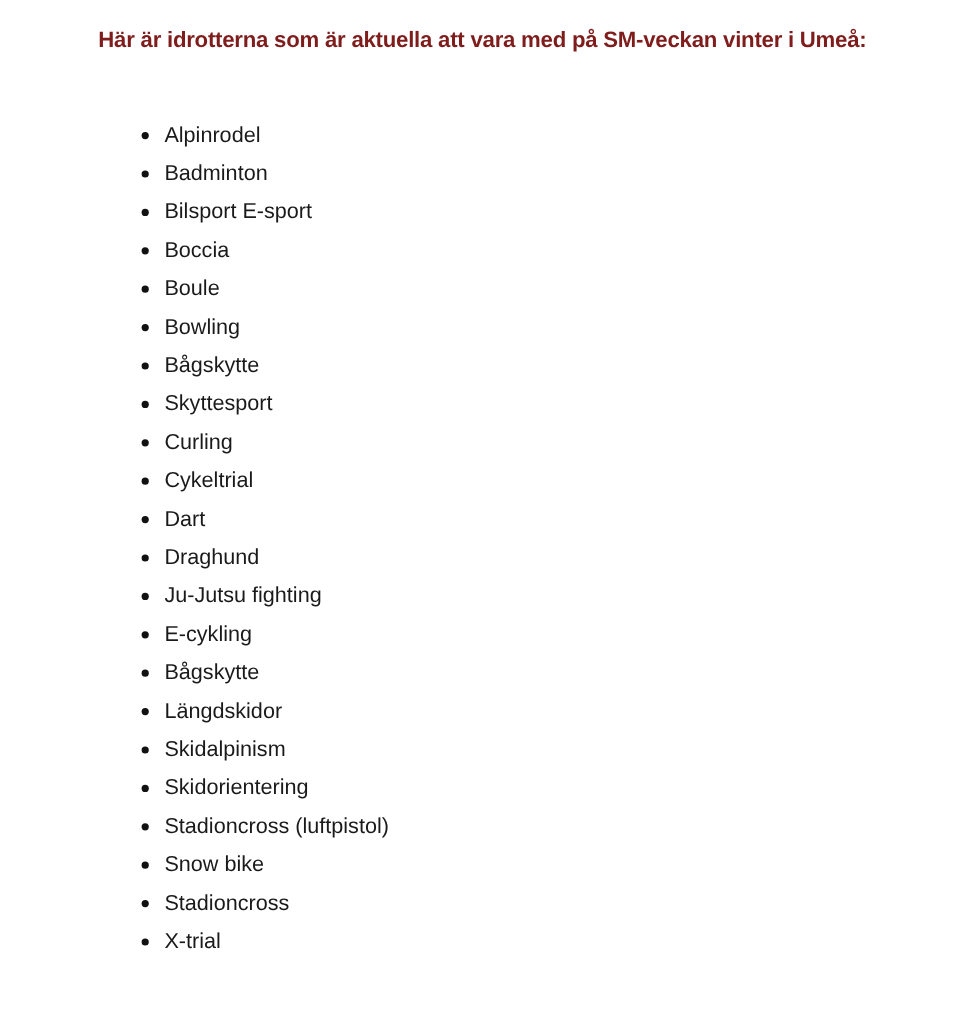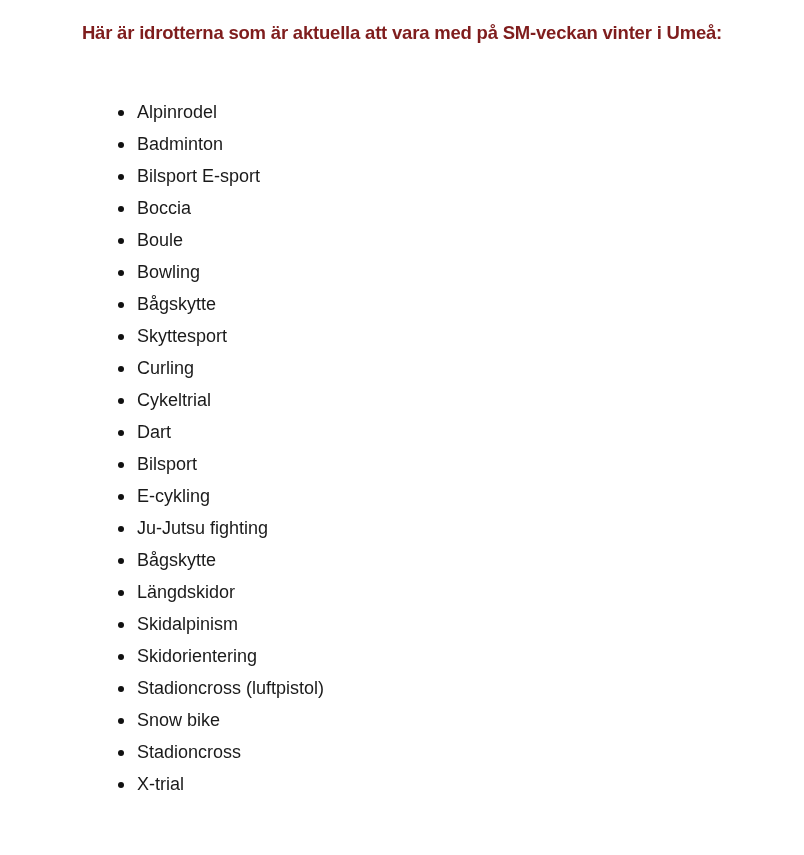--- a/index.html
+++ b/index.html
@@ -64,23 +64,23 @@
   <li class="sport-item"><span class="bullet"></span><span>Badminton</span></li>
   <li class="sport-item"><span class="bullet"></span><span>Bilsport E-sport</span></li>
   <li class="sport-item"><span class="bullet"></span><span>Boccia</span></li>
   <li class="sport-item"><span class="bullet"></span><span>Boule</span></li>
   <li class="sport-item"><span class="bullet"></span><span>Bowling</span></li>
   <li class="sport-item"><span class="bullet"></span><span>Bågskytte</span></li>
   <li class="sport-item"><span class="bullet"></span><span>Skyttesport</span></li>
   <li class="sport-item"><span class="bullet"></span><span>Curling</span></li>
   <li class="sport-item"><span class="bullet"></span><span>Cykeltrial</span></li>
   <li class="sport-item"><span class="bullet"></span><span>Dart</span></li>
-  <li class="sport-item"><span class="bullet"></span><span>Bilsport</span></li>
+  <li class="sport-item"><span class="bullet"></span><span>Draghund</span></li>
+  <li class="sport-item"><span class="bullet"></span><span>Ju-Jutsu fighting</span></li>
   <li class="sport-item"><span class="bullet"></span><span>E-cykling</span></li>
-  <li class="sport-item"><span class="bullet"></span><span>Ju-Jutsu fighting</span></li>
   <li class="sport-item"><span class="bullet"></span><span>Bågskytte</span></li>
   <li class="sport-item"><span class="bullet"></span><span>Längdskidor</span></li>
   <li class="sport-item"><span class="bullet"></span><span>Skidalpinism</span></li>
   <li class="sport-item"><span class="bullet"></span><span>Skidorientering</span></li>
   <li class="sport-item"><span class="bullet"></span><span>Stadioncross (luftpistol)</span></li>
   <li class="sport-item"><span class="bullet"></span><span>Snow bike</span></li>
   <li class="sport-item"><span class="bullet"></span><span>Stadioncross</span></li>
   <li class="sport-item"><span class="bullet"></span><span>X-trial</span></li>
 </ul>
 

